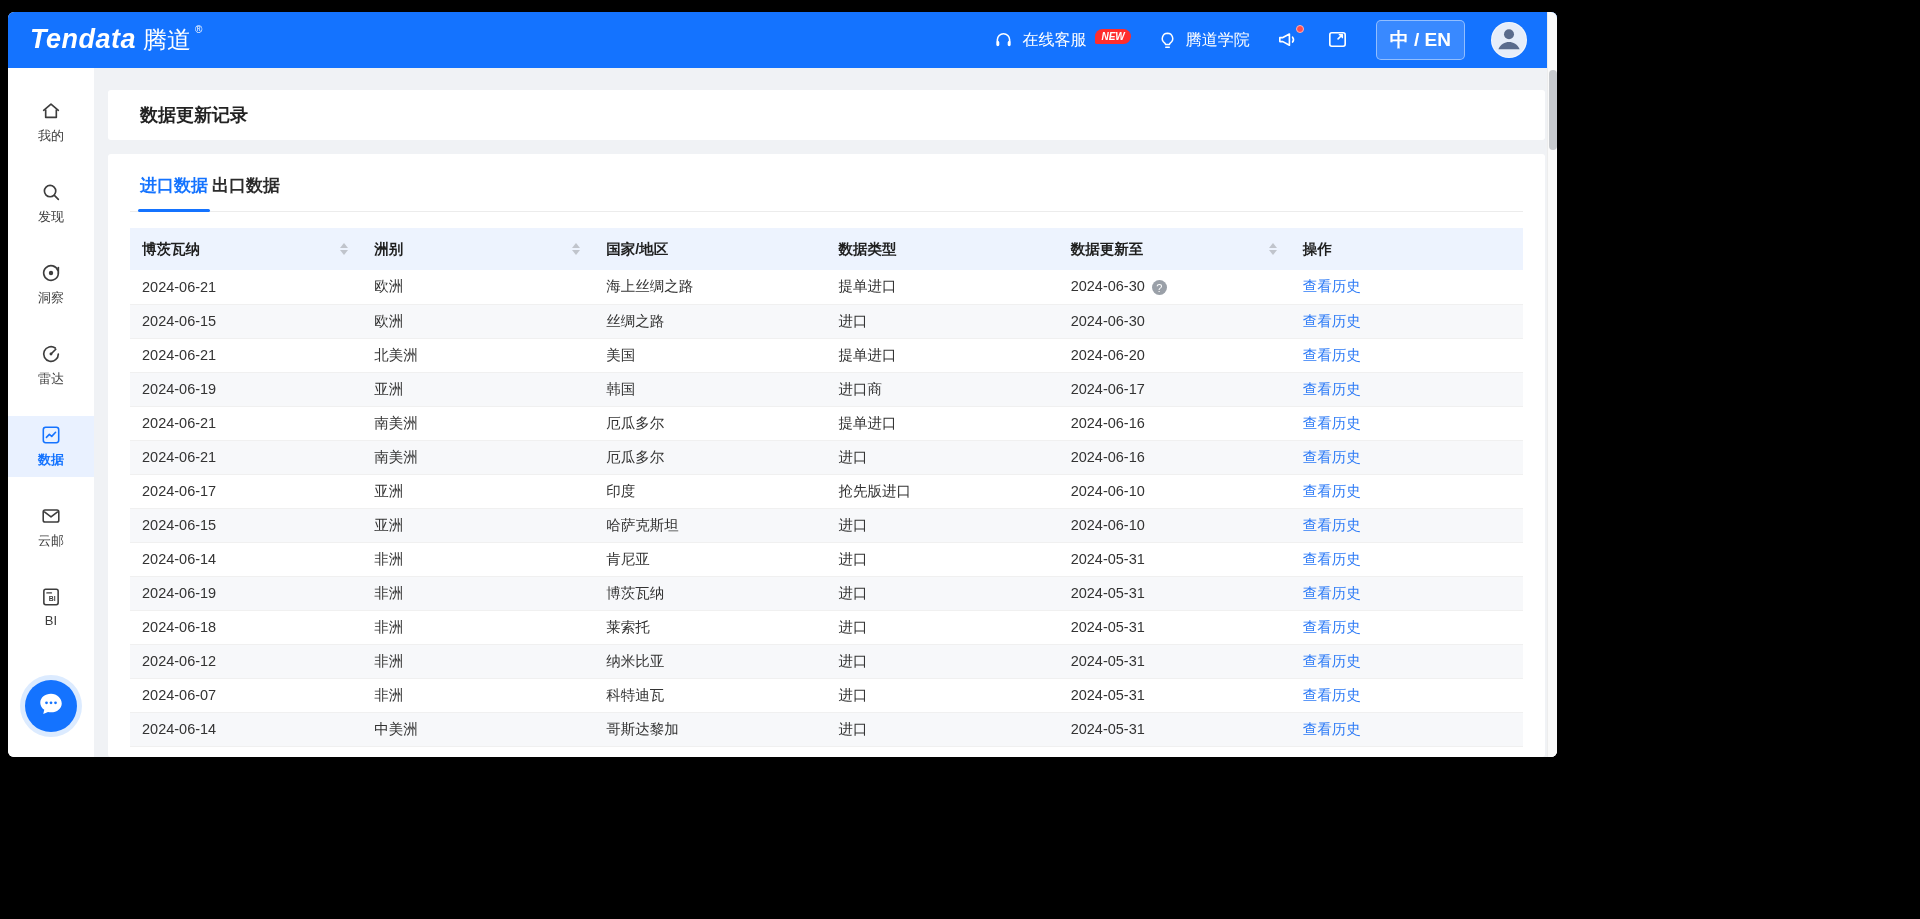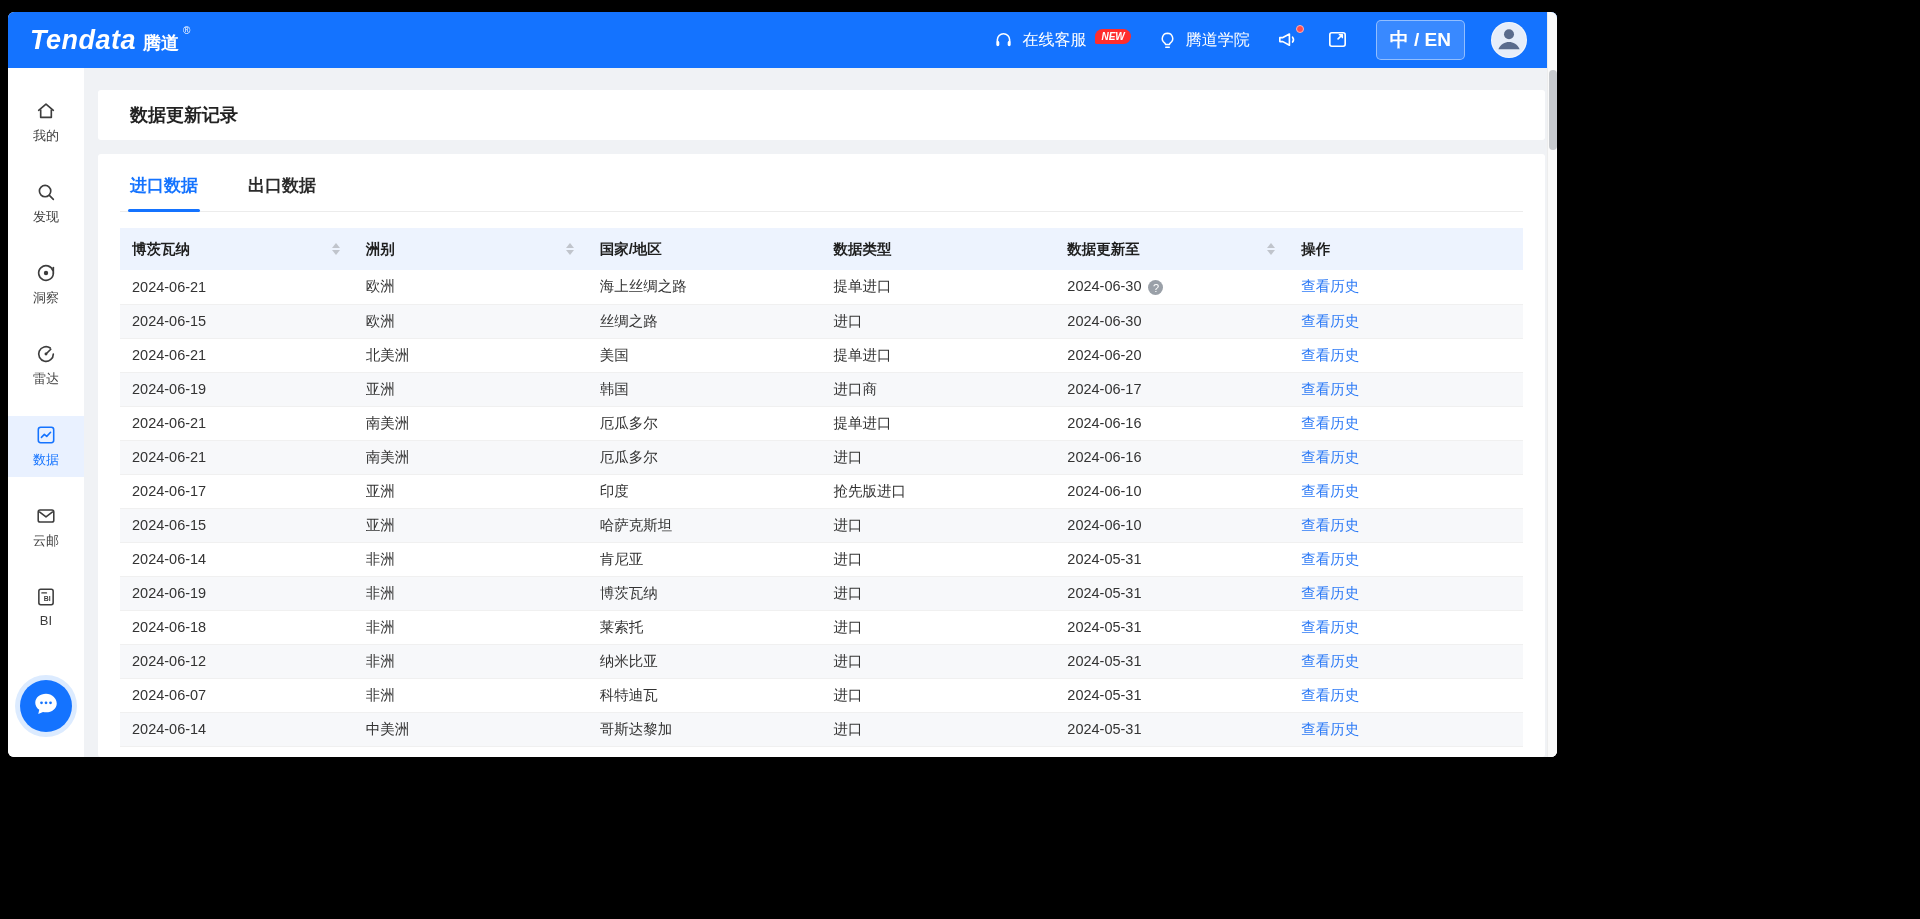--- a/index.html
+++ b/index.html
@@ -16,21 +16,21 @@
     background:#fff; overflow:hidden; border-radius:6px;
   }
   
   .topbar {
     height:56px; background:var(--accent,#1473ff); color:#fff;
     display:flex; align-items:center; justify-content:space-between;
     padding:0 30px 0 22px;
   }
   .logo { display:flex; align-items:baseline; gap:7px; cursor:pointer; }
   .logo-en { font-size:27px; font-weight:800; font-style:italic; letter-spacing:.5px; }
-  .logo-cn { font-size:18px; font-weight:700; }
+  .logo-cn { font-size:24px; font-weight:400; }
   .logo-reg { font-size:10px; align-self:flex-start; margin-left:-3px; }
   .topbar-right { display:flex; align-items:center; gap:26px; }
   .topbar-item { display:flex; align-items:flex-end; gap:8px; font-size:16px; cursor:pointer; position:relative; }
   .topbar-item svg { width:21px; height:21px; }
   .new-badge {
     background:var(--badge-red,#ff2d2d); color:#fff; font-size:10px; font-weight:700; font-style:italic;
     padding:2px 6px; border-radius:8px 8px 8px 2px; transform:translateY(-7px); margin-left:1px;
   }
   .icon-btn { position:relative; width:24px; height:24px; color:#fff; cursor:pointer; }
   .icon-btn svg { width:23px; height:23px; }
@@ -41,47 +41,47 @@
     font-family:inherit;
   }
   .avatar {
     width:36px; height:36px; border-radius:50%; background:#e6edf9; overflow:hidden;
     display:flex; align-items:flex-end; justify-content:center; cursor:pointer; border:1px solid rgba(255,255,255,.6);
   }
   .avatar svg { width:30px; height:30px; }
   
   .body-row { display:flex; height:calc(100% - 56px); }
   .sidebar {
-    width:76px; background:#fff; flex:none;
+    width:86px; background:#fff; flex:none;
     display:flex; flex-direction:column; align-items:center; padding-top:24px;
   }
   .side-item {
     width:100%; display:flex; flex-direction:column; align-items:center; gap:5px;
     padding:8px 0; margin-bottom:20px; color:#3d3d3d; cursor:pointer;
   }
   .side-item svg { width:22px; height:22px; }
   .side-label { font-size:13px; }
   .side-item.active { background:#e9f1ff; color:var(--accent,#1473ff); }
-  .side-item.active .side-label { font-weight:400; }
+  .side-item.active .side-label { font-weight:700; }
   .chat-fab {
     width:52px; height:52px; border-radius:50%; background:var(--accent,#1473ff);
     display:flex; align-items:center; justify-content:center; margin-top:24px;
     box-shadow:0 0 0 5px #dcebff; cursor:pointer; flex:none;
   }
   .chat-fab svg { width:30px; height:30px; }
   .collapse-btn { margin-top:18px; color:#98a0ab; font-size:17px; cursor:pointer; letter-spacing:1px; }
   .content {
     flex:1; background:#f0f2f5; padding:22px 12px 0 14px; overflow:hidden;
     display:flex; flex-direction:column; gap:14px;
   }
   .card { background:#fff; border-radius:3px; }
   .title-card { height:50px; flex:none; display:flex; align-items:center; padding:6px 32px; }
   .page-title { font-size:18px; font-weight:700; color:#222; }
   .table-card { flex:1; padding:0 22px; }
-  .tabs { display:flex; gap:46px; border-bottom:1px solid #ececec; padding:0 8px; }
+  .tabs { display:flex; border-bottom:1px solid #ececec; padding:0 8px; }
   .tab { font-size:17px; font-weight:700; color:#2b2b2b; padding:20px 2px 14px; position:relative; cursor:pointer; }
   .tab.active { color:var(--accent,#1473ff); }
   .tab.active::after {
     content:""; position:absolute; left:0; right:0; bottom:-1px; height:3px;
     background:var(--accent,#1473ff); border-radius:2px;
   }
   .table-wrap { margin-top:16px; }
   table { width:100%; border-collapse:collapse; table-layout:fixed; font-size:14.5px; color:#333; }
   thead th {
     background:var(--th-bg,#edf3fe); height:42px; font-weight:700; color:#1f1f1f;

